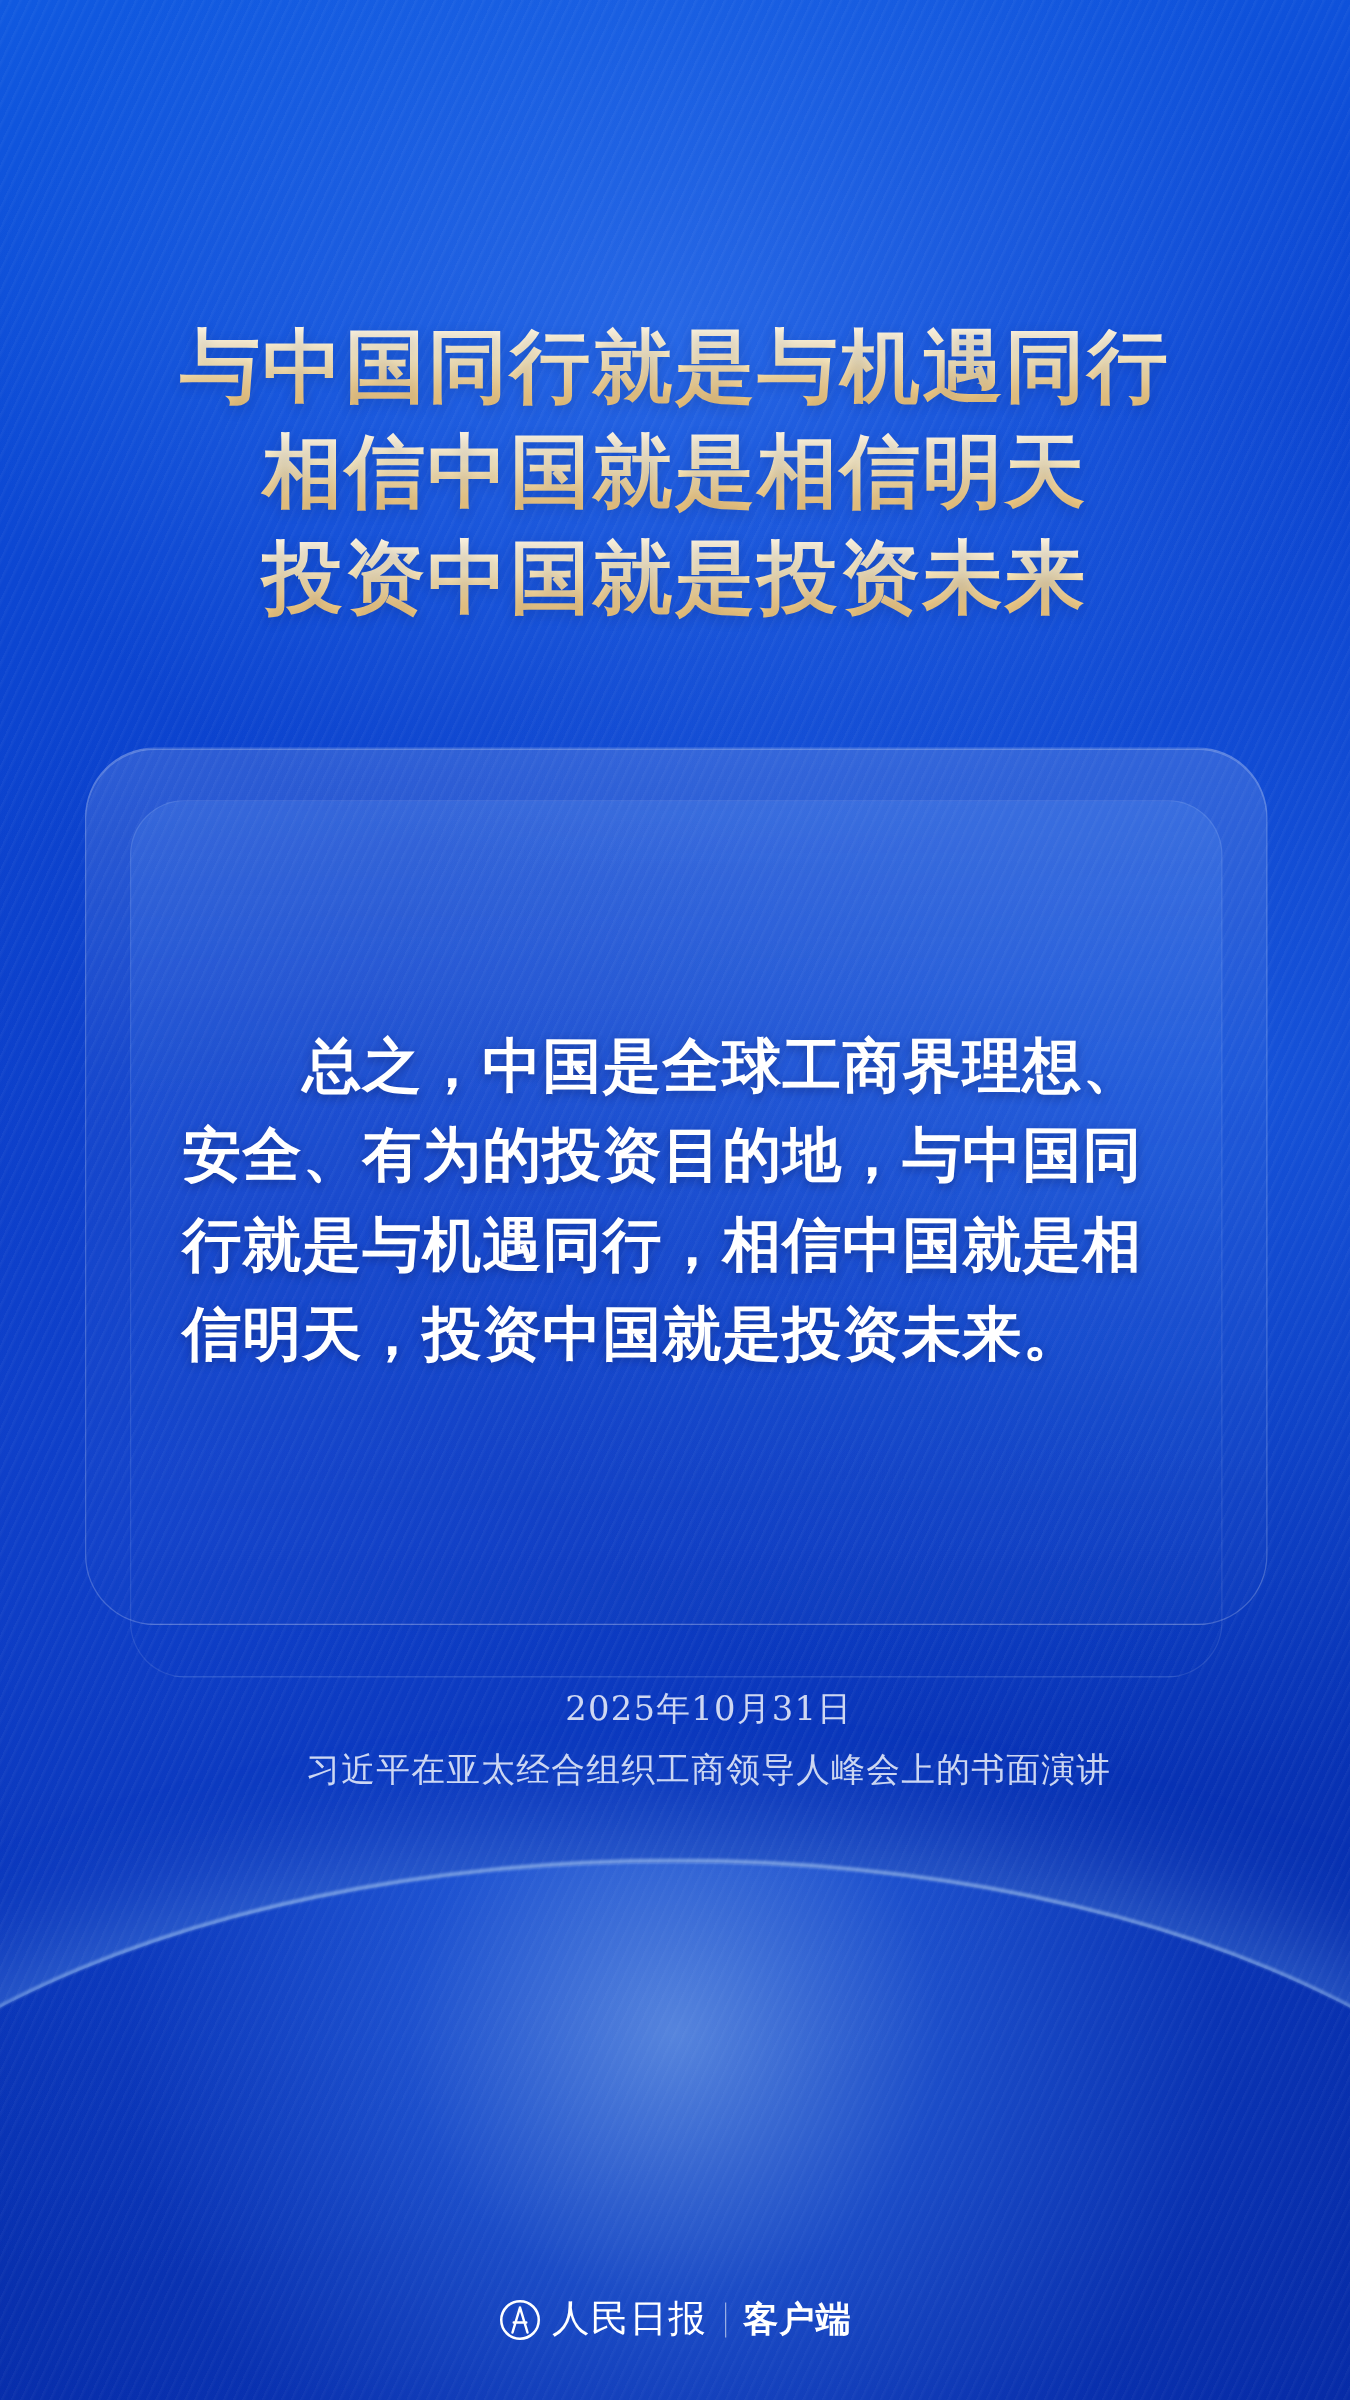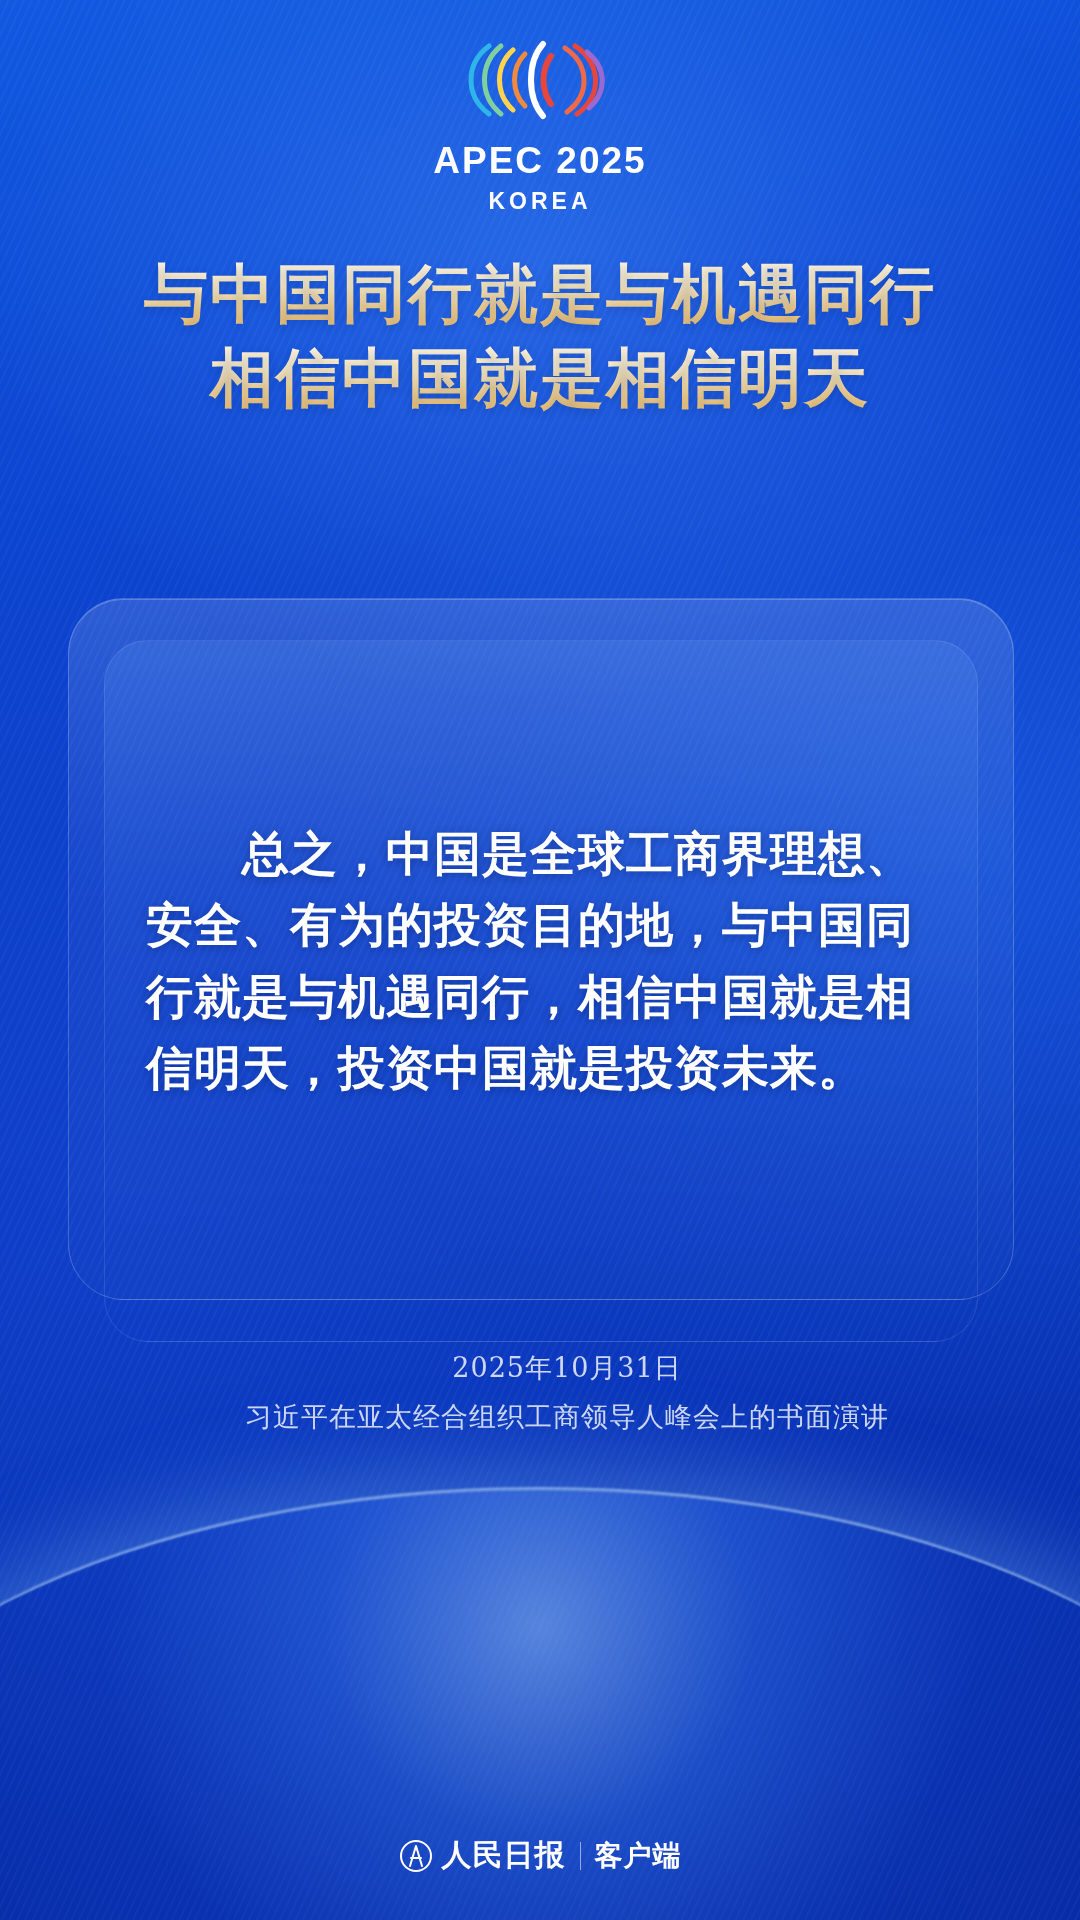--- a/index.html
+++ b/index.html
@@ -197,21 +197,21 @@
     align-items: center;
     gap: 9px;
   }
   .brand-mark {
     width: 34px;
     height: 34px;
     display: block;
   }
   .brand-name {
     font-family: "DejaVu Serif", "Liberation Serif", serif;
-    font-weight: 700;
+    font-weight: 400;
     font-size: 30px;
     color: #ffffff;
     letter-spacing: 1px;
   }
   .brand-sep {
     width: 1px;
     height: 28px;
     background: rgba(255,255,255,0.55);
   }
   .brand-sub {
@@ -220,41 +220,25 @@
     font-size: 28px;
     color: #ffffff;
     letter-spacing: 1px;
   }
 </style>
 </head>
 <body>
 
 <div class="poster">
 
-  <div class="logo-block">
-    <svg class="logo-mark" viewBox="0 0 170 92" aria-hidden="true">
-      <g fill="none" stroke-width="5" stroke-linecap="round">
-        <path d="M34 12 C10 30, 10 62, 34 80" stroke="#2fb6e8"></path>
-        <path d="M46 12 C24 30, 24 62, 46 80" stroke="#7fd0a0"></path>
-        <path d="M58 16 C40 32, 40 60, 58 76" stroke="#ffd34d"></path>
-        <path d="M70 20 C56 34, 56 58, 70 72" stroke="#f08a3c"></path>
-        <path d="M120 12 C146 28, 148 62, 122 80" stroke="#e8453c"></path>
-        <path d="M110 14 C134 30, 136 60, 112 78" stroke="#f06a4a"></path>
-        <path d="M132 18 C152 34, 152 58, 134 74" stroke="#9b6ad0"></path>
-        <path d="M88 10 C72 28, 72 64, 88 82" stroke="#ffffff" stroke-width="6"></path>
-        <path d="M96 22 C86 36, 86 56, 96 70" stroke="#e8453c" stroke-width="6"></path>
-      </g>
-    </svg>
-    <div class="logo-apec">APEC 2025</div>
-    <div class="logo-korea">KOREA</div>
-  </div>
 
   <div class="headline">
     <div class="headline-line l1">与中国同行就是与机遇同行</div>
     <div class="headline-line l2">相信中国就是相信明天</div>
+    <div class="headline-line l3">投资中国就是投资未来</div>
   </div>
 
   <div class="card-outer"></div>
   <div class="card-inner"></div>
   <div class="quote">总之，中国是全球工商界理想、安全、有为的投资目的地，与中国同行就是与机遇同行，相信中国就是相信明天，投资中国就是投资未来。</div>
 
   <div class="meta">
     <div class="meta-date">2025年10月31日</div>
     <div class="meta-source">习近平在亚太经合组织工商领导人峰会上的书面演讲</div>
   </div>

